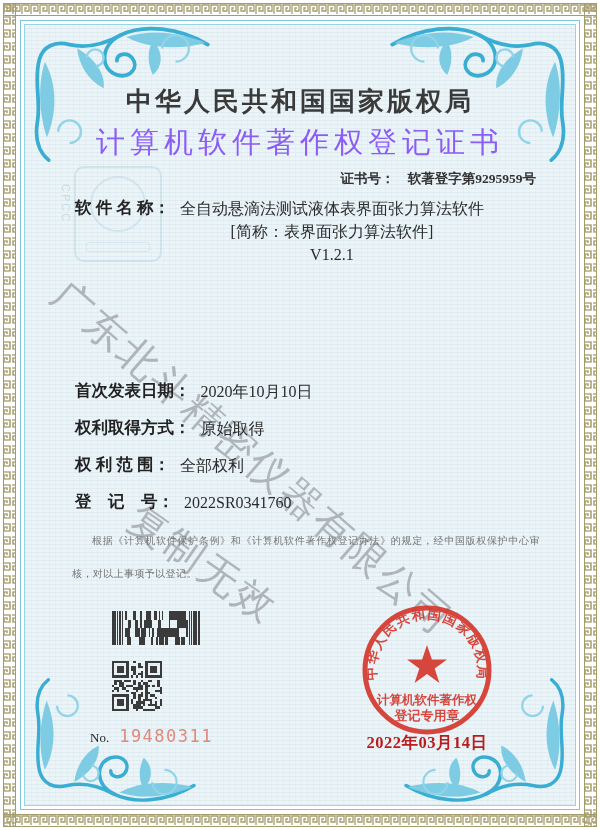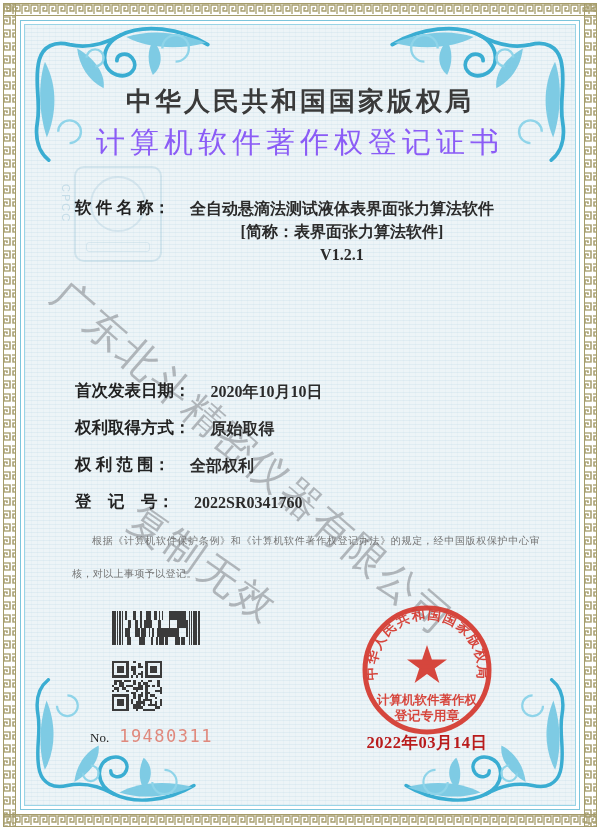--- a/index.html
+++ b/index.html
@@ -69,21 +69,21 @@
   }
   .certno {
     position:absolute; right:64px; top:170px; z-index:5;
     font-size:13.5px; font-weight:bold; color:#333;
   }
   .certno .v { margin-left:10px; }
 
   
   .frow { position:absolute; left:75px; z-index:5; font-size:16px; color:#2b2b2b; }
   .flabel { display:inline-block; font-weight:bold; vertical-align:top; font-size:16.5px; color:#222; }
-  .fvalue { display:inline-block; vertical-align:top; margin-left:16px; line-height:23px;font-weight:bold; }
+  .fvalue { display:inline-block; vertical-align:top; margin-left:6px; line-height:23px; }
   .fvalue div { white-space:nowrap; }
   .r0 { top:197px;text-align:center; } .r1 { top:270px; } .r2 { top:343px; } .r3 { top:380px; }
   .r4 { top:417px; } .r5 { top:454px; } .r6 { top:491px; }
 
   .statement {
     position:absolute; left:72px; top:524px; width:468px; z-index:5;
     font-size:10px; line-height:33px; color:#737373;
     text-indent:2em; text-align:justify; letter-spacing:0.4px;
   }
 
@@ -174,20 +174,24 @@
     <div class="g-circle"></div>
     <div class="g-band"></div>
     <div class="g-txt">CPCC</div>
   </div>
 
   <div class="wm wm1">广东北斗精密仪器有限公司</div>
   <div class="wm wm2">复制无效</div>
 
   <div class="authority">中华人民共和国国家版权局</div>
   <div class="cert-title">计算机软件著作权登记证书</div>
+  <div class="certno">
+    <span>证书号：</span>
+    <span class="v">软著登字第9295959号</span>
+  </div>
 
   <div class="frow r0">
     <span class="flabel">软 件 名 称：</span>
     <span class="fvalue">
       <div>全自动悬滴法测试液体表界面张力算法软件</div>
       <div>[简称：表界面张力算法软件]</div>
       <div>V1.2.1</div>
     </span>
   </div>
   <div class="frow r3">

